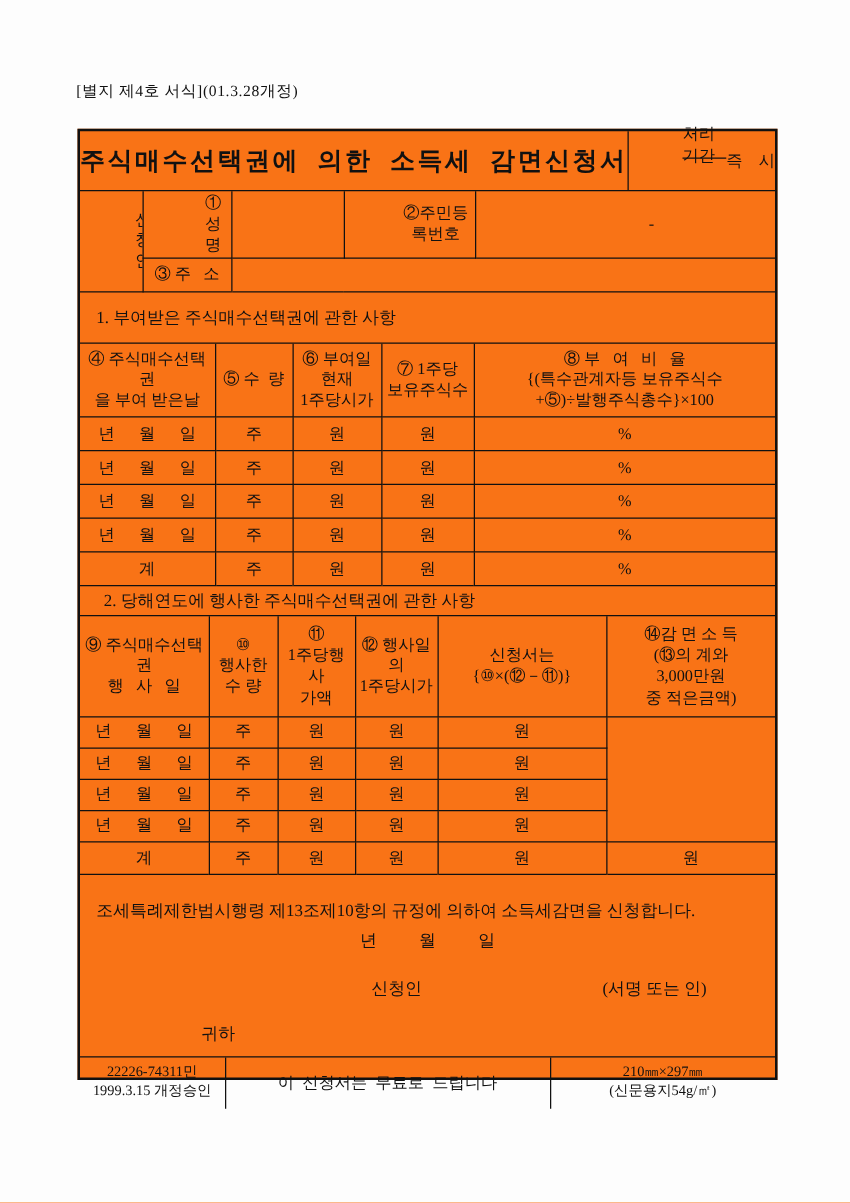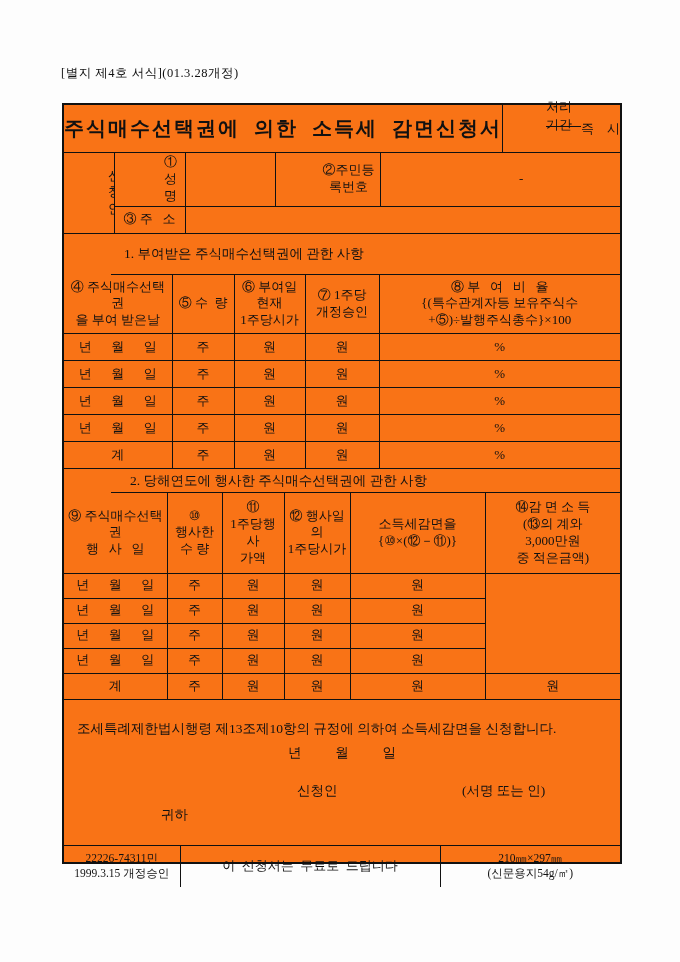--- a/index.html
+++ b/index.html
@@ -46,31 +46,31 @@
   tr:last-child  > td { border-bottom: none; }
 
   .h32 td { height: 32px; padding-left: 44px; }
   .h27 td { height: 27px; }
   .h59 td { height: 59px; }
   .h80 td { height: 80px; }
   .h25 td { height: 25px; }
   .h26 td { height: 26px; }
   .h41 td { height: 41px; }
 
-  .band { padding-left: 13px; display: flex; align-items: center; font-size: 13.5px; margin-left: 47px; }
+  .band { padding-left: 13px; display: flex; align-items: center; font-size: 13.5px; }
   .band-1 { height: 41px; }
   .band-2 { height: 24px; padding-left: 19px; }
   .tiny  { font-size: 11.5px; line-height: 1.35; }
 
   .decl { position: relative; height: 146px; font-size: 13.5px; }
   .decl-statement { position: absolute; left: 13px; top: 20px; }
   .decl-date { position: absolute; left: 0; right: 0; top: 44px; text-align: center; white-space: pre; }
   .decl-applicant { position: absolute; left: 233px; top: 82px; }
-  .decl-sign { position: absolute; left: 398px; top: 82px; }
-  .decl-recipient { position: absolute; left: 97px; top: 106px; }
+  .decl-sign { position: absolute; left: 418px; top: 82px; }
+  .decl-recipient { position: absolute; left: 97px; top: 118px; }
 </style>
 </head>
 <body>
 
 <div class="note">[별지 제4호 서식](01.3.28개정)</div>
 
 <div class="form">
 
   <div class="row-header bb">
     <div class="title-cell">주식매수선택권에  의한  소득세  감면신청서</div>
@@ -115,21 +115,21 @@
       </colgroup>
     <tbody>
         <tr class="h59">
       <td>④ 주식매수선택권
 을 부여 받은날</td>
       <td>⑤ 수  량</td>
       <td>⑥ 부여일
 현재
 1주당시가</td>
       <td>⑦ 1주당
-개정승인</td>
+보유주식수</td>
       <td>⑧ 부   여   비   율
 {(특수관계자등 보유주식수
 +⑤)÷발행주식총수}×100</td>
     </tr>
     <tr class="h27">
       <td>년      월      일</td>
       <td>주</td>
       <td>원</td>
       <td>원</td>
       <td>%</td>
@@ -181,21 +181,21 @@
       <td>⑨ 주식매수선택권
 행   사   일</td>
       <td>⑩
 행사한
 수 량</td>
       <td>⑪
 1주당행사
 가액</td>
       <td>⑫ 행사일의
 1주당시가</td>
-      <td>소득세감면을
+      <td>신청서는
 {⑩×(⑫－⑪)}</td>
       <td>⑭감 면 소 득
 (⑬의 계와
 3,000만원
 중 적은금액)</td>
     </tr>
     <tr class="h25">
       <td>년      월      일</td>
       <td>주</td>
       <td>원</td>

